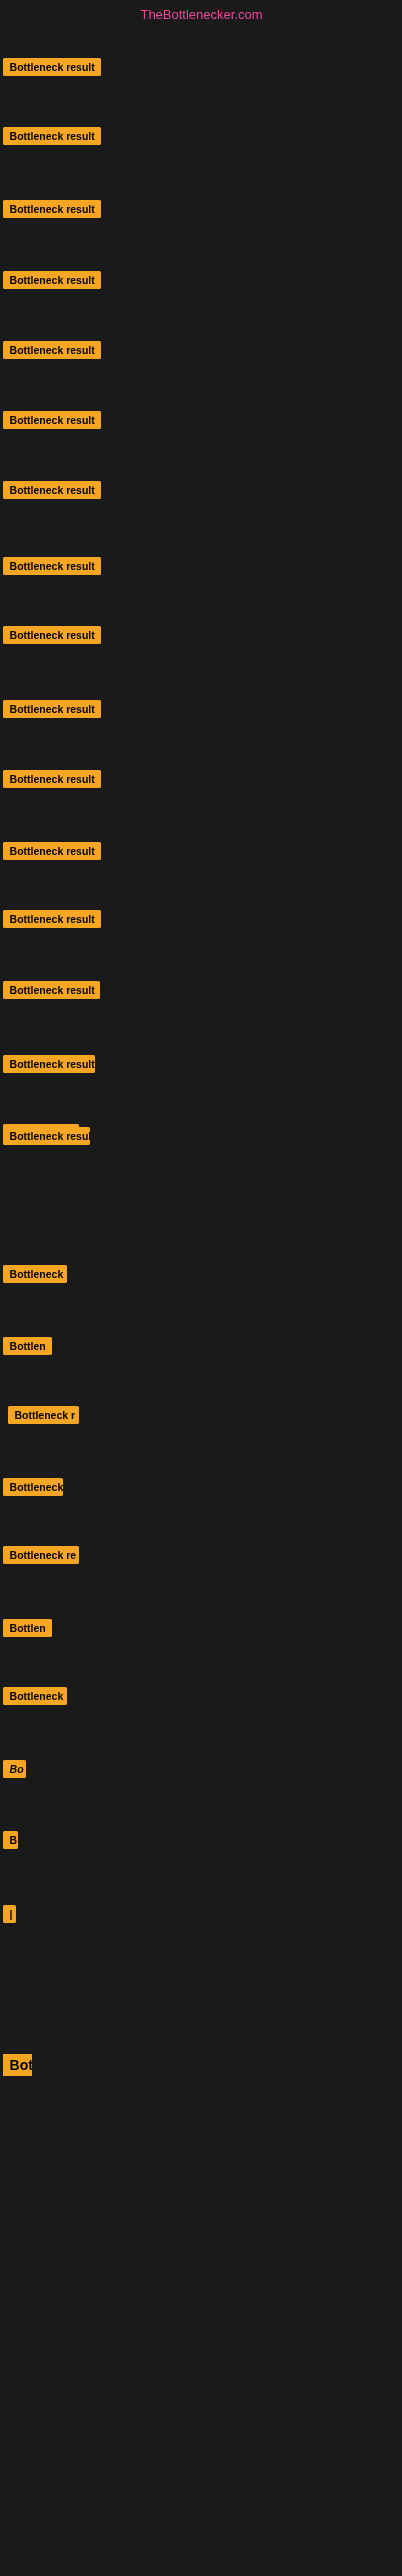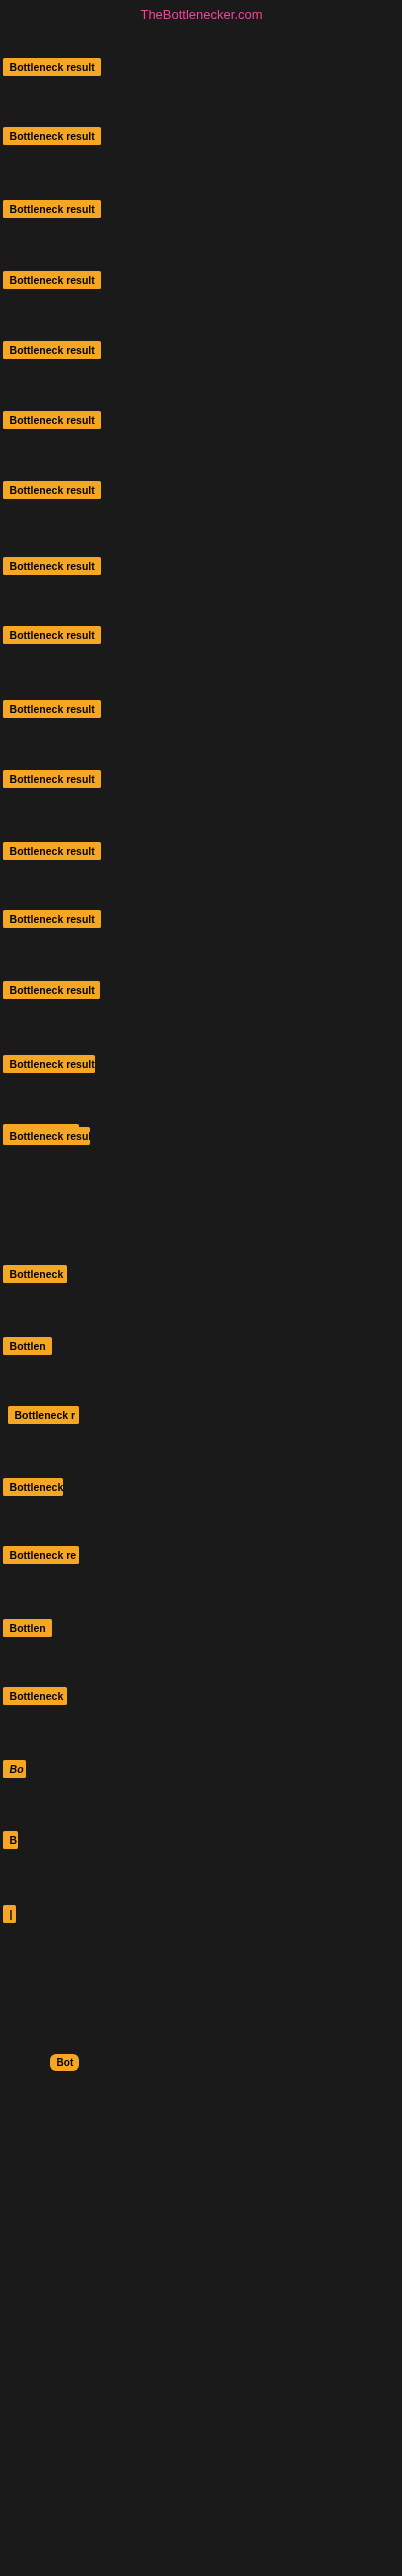--- a/index.html
+++ b/index.html
@@ -50,15 +50,15 @@
     <div style="position: absolute; top: 1236px; left: 3.2px;"><span style="display: inline-block; background-color: rgb(245, 166, 35); color: rgb(0, 0, 0); font-size: 10.5px; font-weight: bold; padding: 3.2px 6.4px; border-radius: 1.6px; max-width: 64px; overflow: hidden; white-space: nowrap;">Bottleneck</span></div>
     <div style="position: absolute; top: 1308px; left: 3.2px;"><span style="display: inline-block; background-color: rgb(245, 166, 35); color: rgb(0, 0, 0); font-size: 10.5px; font-weight: bold; padding: 3.2px 6.4px; border-radius: 1.6px; max-width: 50px; overflow: hidden; white-space: nowrap;">Bottlen</span></div>
     <div style="position: absolute; top: 1377px; left: 8px;"><span style="display: inline-block; background-color: rgb(245, 166, 35); color: rgb(0, 0, 0); font-size: 10.5px; font-weight: bold; padding: 3.2px 6.4px; border-radius: 1.6px; max-width: 71px; overflow: hidden; white-space: nowrap;">Bottleneck r</span></div>
     <div style="position: absolute; top: 1449px; left: 3.2px;"><span style="display: inline-block; background-color: rgb(245, 166, 35); color: rgb(0, 0, 0); font-size: 10.5px; font-weight: bold; padding: 3.2px 6.4px; border-radius: 1.6px; max-width: 60px; overflow: hidden; white-space: nowrap;">Bottleneck</span></div>
     <div style="position: absolute; top: 1517px; left: 3.2px;"><span style="display: inline-block; background-color: rgb(245, 166, 35); color: rgb(0, 0, 0); font-size: 10.5px; font-weight: bold; padding: 3.2px 6.4px; border-radius: 1.6px; max-width: 76px; overflow: hidden; white-space: nowrap;">Bottleneck re</span></div>
     <div style="position: absolute; top: 1590px; left: 3.2px;"><span style="display: inline-block; background-color: rgb(245, 166, 35); color: rgb(0, 0, 0); font-size: 10.5px; font-weight: bold; padding: 3.2px 6.4px; border-radius: 1.6px; max-width: 50px; overflow: hidden; white-space: nowrap;">Bottlen</span></div>
     <div style="position: absolute; top: 1658px; left: 3.2px;"><span style="display: inline-block; background-color: rgb(245, 166, 35); color: rgb(0, 0, 0); font-size: 10.5px; font-weight: bold; padding: 3.2px 6.4px; border-radius: 1.6px; max-width: 64px; overflow: hidden; white-space: nowrap;">Bottleneck</span></div>
     <div style="position: absolute; top: 1731px; left: 3.2px; font-style: italic;"><span style="display: inline-block; background-color: rgb(245, 166, 35); color: rgb(0, 0, 0); font-size: 10.5px; font-weight: bold; padding: 3.2px 6.4px; border-radius: 1.6px; max-width: 22.5px; overflow: hidden; white-space: nowrap;">Bo</span></div>
     <div style="position: absolute; top: 1802px; left: 3.2px;"><span style="display: inline-block; background-color: rgb(245, 166, 35); color: rgb(0, 0, 0); font-size: 10.5px; font-weight: bold; padding: 3.2px 6.4px; border-radius: 1.6px; max-width: 14.5px; overflow: hidden; white-space: nowrap;">B</span></div>
     <div style="position: absolute; top: 1876px; left: 3.2px;"><span style="display: inline-block; background-color: rgb(245, 166, 35); color: rgb(0, 0, 0); font-size: 10.5px; font-weight: bold; padding: 3.2px 6.4px; border-radius: 1.6px; max-width: 8px; overflow: hidden; white-space: nowrap;">|</span></div>
-    <div style="position: absolute; top: 2025px; left: 3.2px;"><span style="display: inline-block; background-color: rgb(245, 166, 35); color: rgb(0, 0, 0); font-size: 10px; font-weight: bold; padding: 3.2px 6.4px; border-radius: 6px; max-width: 29px; overflow: hidden; white-space: nowrap; margin-left: 47px;">Bot</span></div>
+    <div style="position: absolute; top: 2025px; left: 3.2px;"><span style="display: inline-block; background-color: rgb(245, 166, 35); color: rgb(0, 0, 0); font-size: 14px; font-weight: bold; padding: 3.2px 6.4px; border-radius: 0; max-width: 29px; overflow: hidden; white-space: nowrap;">Bot</span></div>
   </div>
 
 
 </body></html>

